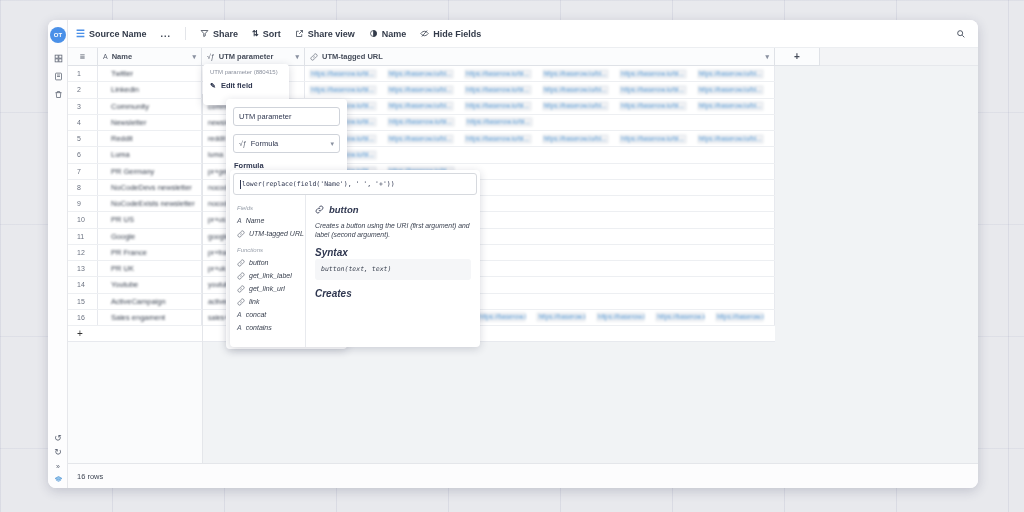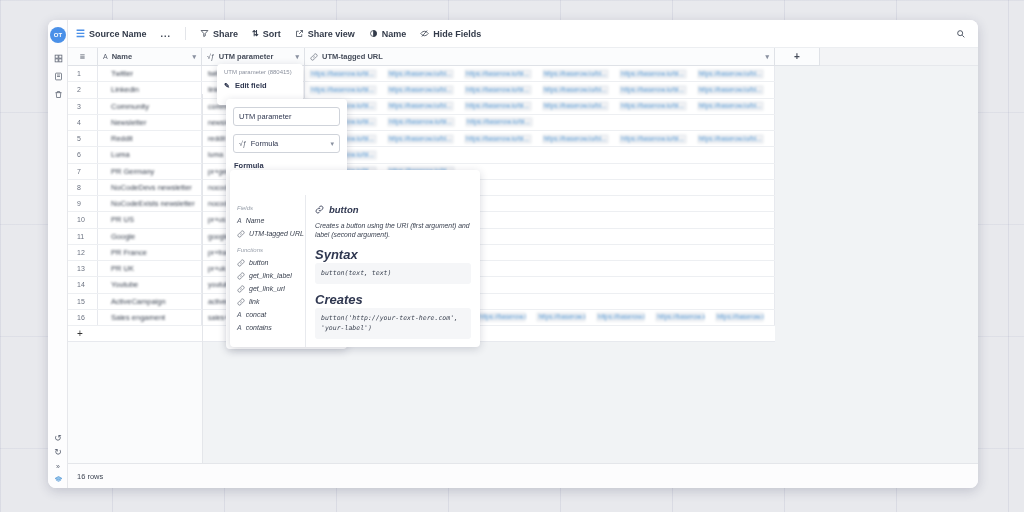--- a/index.html
+++ b/index.html
@@ -65,21 +65,21 @@
   .col-divider { position:absolute; left:134px; top:46px; bottom:0; width:1px; background:#e4e6ea; z-index:3; }
 
   
   .statusbar { position:absolute; left:0; right:0; bottom:0; height:25px; background:#fcfcfd;
     border-top:1px solid #e4e6ea; display:flex; align-items:center; padding-left:9px;
     font-size:7.5px; color:#3f4654; z-index:2; }
 
   
   .panel { position:absolute; background:#fff; border-radius:4px;
     box-shadow:0 2px 8px rgba(30,35,60,.18); }
-  .p1 { left:217px; top:64px; width:86px; height:41px; z-index:50; padding:5px 7px; }
+  .p1 { left:203px; top:64px; width:86px; height:41px; z-index:50; padding:5px 7px; }
   .p1-id { font-size:6px; color:#8b919e; white-space:nowrap; overflow:hidden; }
   .p1-edit { margin-top:6px; display:flex; align-items:center; gap:5px;
     font-size:7.5px; color:#2f3750; font-weight:600; cursor:pointer; }
   .p2 { left:226px; top:99px; width:121px; height:250px; z-index:51; }
   .fld-input { position:absolute; left:7px; top:8px; width:107px; height:19px;
     border:1px solid #cfd3da; border-radius:3px; font-size:7.5px; color:#2f3750;
     padding-left:5px; font-family:"Liberation Sans",sans-serif; background:#fff; }
   .type-dd { position:absolute; left:7px; top:35px; width:107px; height:19px;
     border:1px solid #cfd3da; border-radius:3px; display:flex; align-items:center;
     padding:0 5px; gap:4px; font-size:7.5px; color:#2f3750; cursor:pointer; background:#fff; }
@@ -92,21 +92,21 @@
   .fcursor { display:inline-block; width:1px; height:9px; background:#2f3750; margin-right:1px; }
   .p3-body { position:absolute; left:0; top:25px; right:0; bottom:0; display:flex;font-style:italic; }
   .p3-left { width:76px; border-right:1px solid #e8eaee; padding:6px 0 0 7px; overflow:hidden; }
   .list-label { font-size:6px; color:#99a0ab; margin:4px 0 3px; }
   .list-item { display:flex; align-items:center; gap:4px; height:13px;
     font-size:7px; color:#39404f; cursor:pointer; white-space:nowrap; }
   .p3-right { flex:1; padding:9px 9px 0 9px; overflow:hidden; }
   .help-title { display:flex; align-items:center; gap:5px; font-size:9.5px; font-weight:bold; color:#2f3750; }
   .help-title svg { width:9px; height:9px; stroke:#2f3750; stroke-width:2.2; fill:none; }
   .help-desc { margin-top:6px; font-size:6.8px; line-height:1.35; color:#39404f; }
-  .help-sub { margin-top:8px; font-size:13px; font-weight:bold; color:#2f3750; }
+  .help-sub { margin-top:8px; font-size:10px; font-weight:bold; color:#2f3750; }
   .code-box { margin-top:1px; background:#f5f6f8; border-radius:3px; padding:5px 6px;
     font-family:"DejaVu Sans Mono",monospace; font-size:6.5px; color:#39404f; line-height:1.6;
     word-break:break-all; }
 </style>
 </head>
 <body>
 
 <div class="app">
 
   <div class="rail">
@@ -454,20 +454,24 @@
   <input class="fld-input" value="UTM parameter" style="">
   <div class="type-dd">
     <span class="mini-ic">√ƒ</span>
     <span>Formula</span>
     <span class="caret">▾</span>
   </div>
   <div class="formula-label">Formula</div>
 </div>
 
 <div class="panel p3">
+  <div class="formula-box">
+    <span class="fcursor"></span>
+    <span>lower(replace(field('Name'), ' ', '+'))</span>
+  </div>
   <div class="p3-body">
     <div class="p3-left">
       <div class="list-label">Fields</div>
       <div id="fields-list">
           <div class="list-item">
             <span class="mini-ic">A</span>
             <span>Name</span>
           </div>
           <div class="list-item">
             <span class="mini-ic">
@@ -526,16 +530,15 @@
       <div class="help-title">
         <svg viewBox="0 0 24 24">
             <path d="M10 14a5 5 0 007.07 0l2.8-2.8a5 5 0 00-7.07-7.07L11 5.9M14 10a5 5 0 00-7.07 0l-2.8 2.8a5 5 0 007.07 7.07L13 18"></path>
           </svg>
         <span>button</span>
       </div>
       <div class="help-desc">Creates a button using the URI (first argument) and label (second argument).</div>
       <div class="help-sub">Syntax</div>
       <div class="code-box">button(text, text)</div>
       <div class="help-sub">Creates</div>
-      <div class="code-box">button('http://your-text-here.com', 'your-label')</div>
     </div>
   </div>
 </div>
 
 </body></html>

